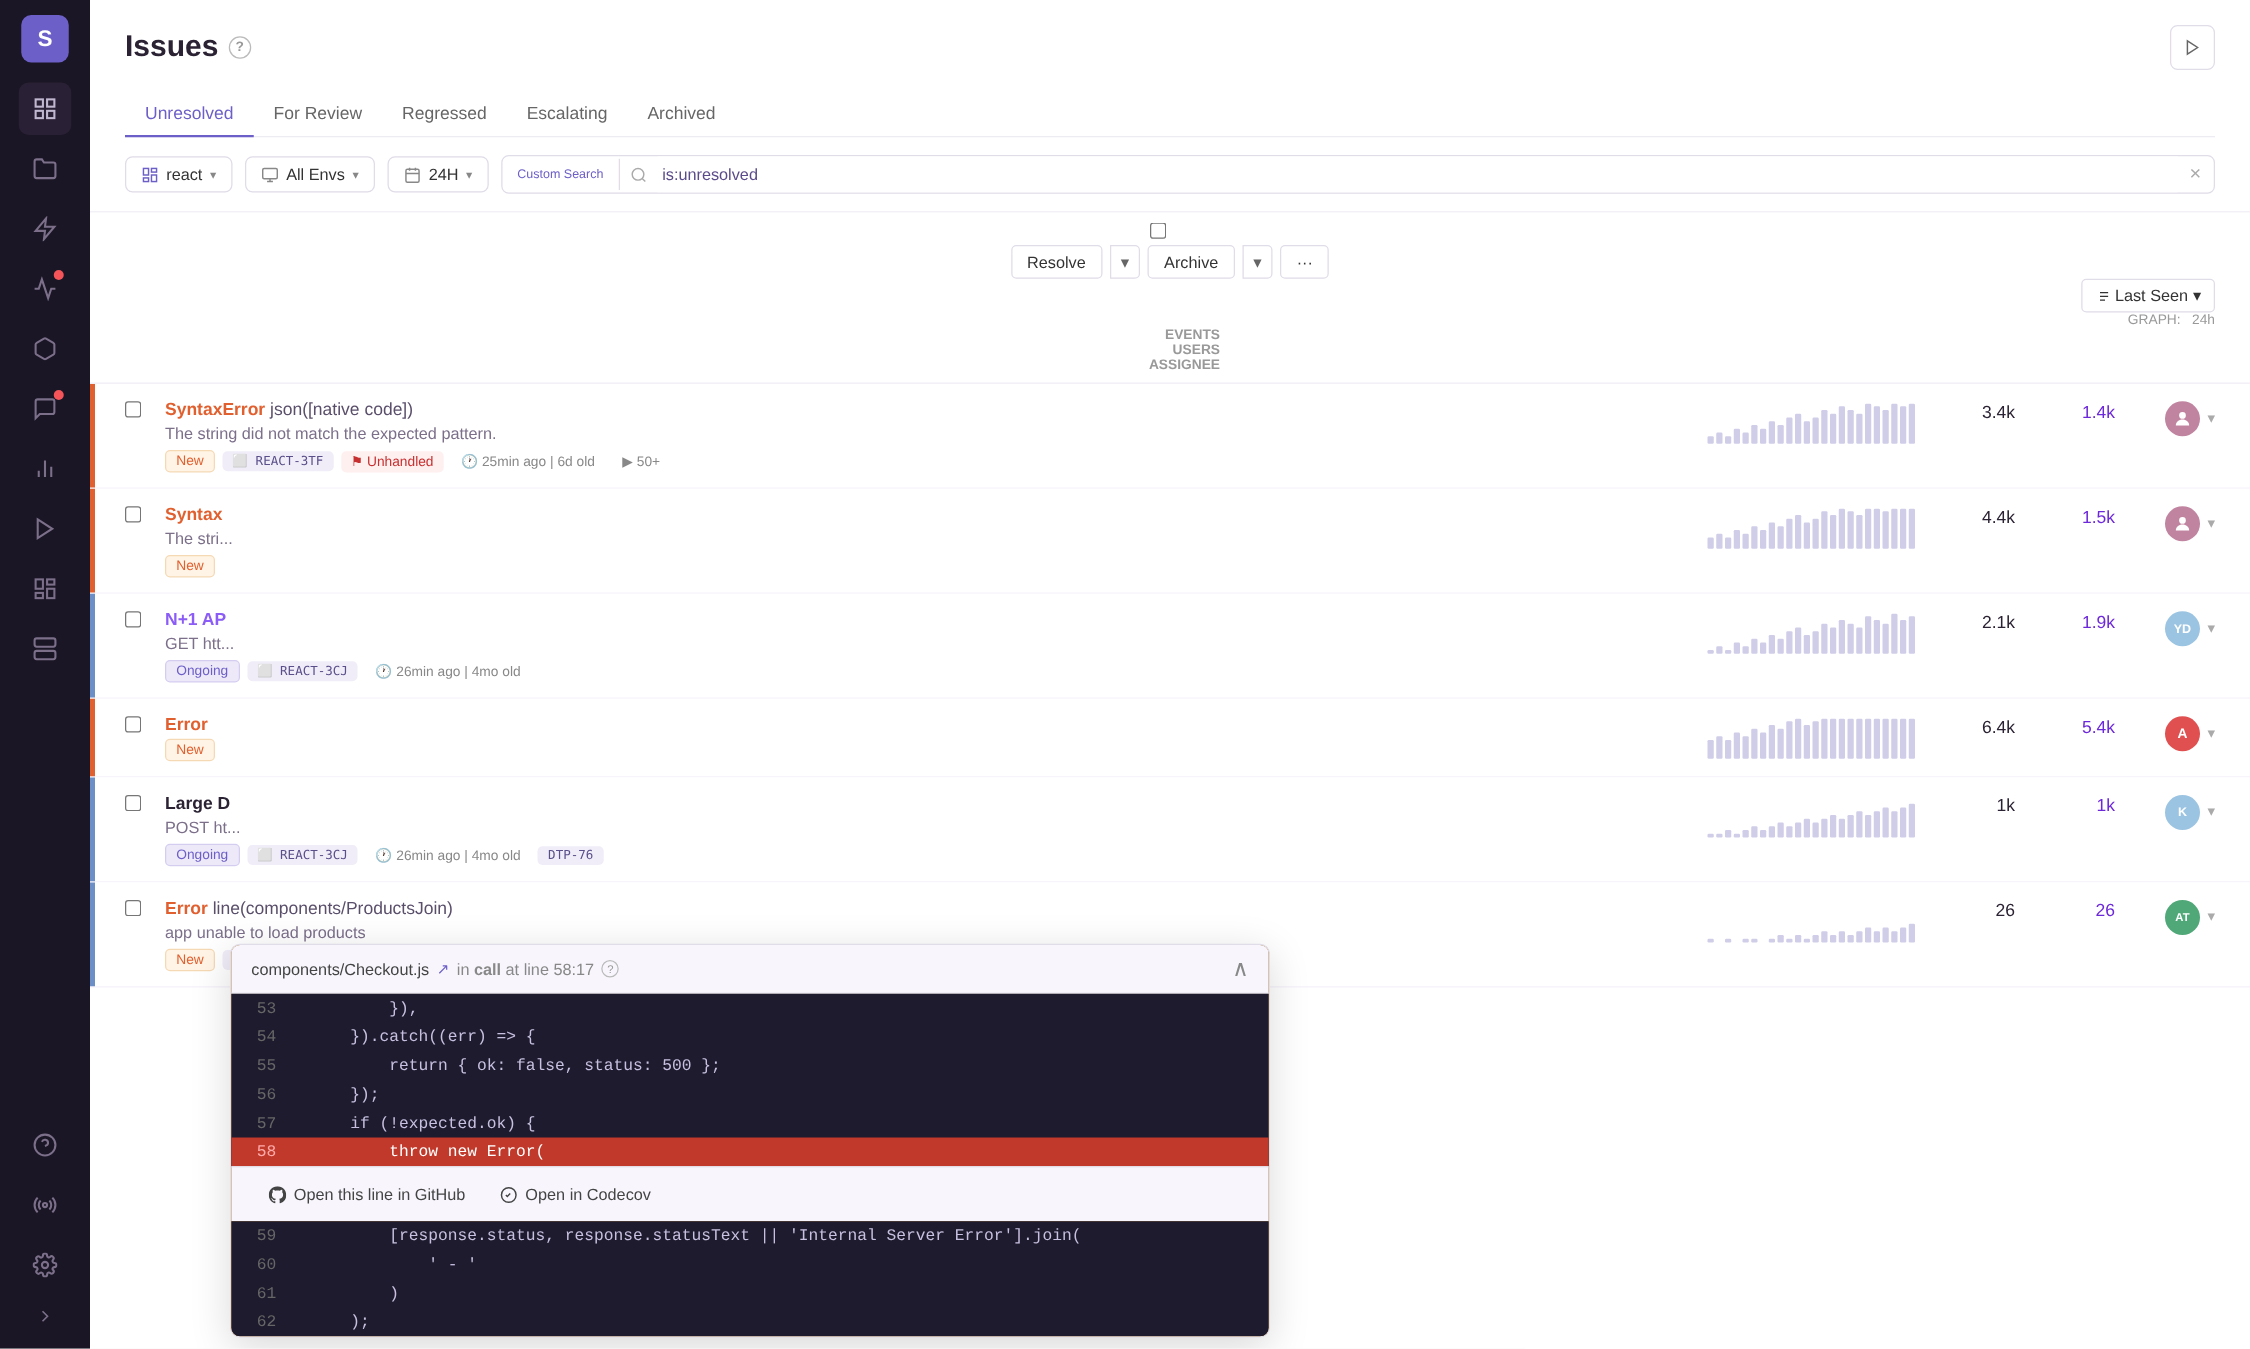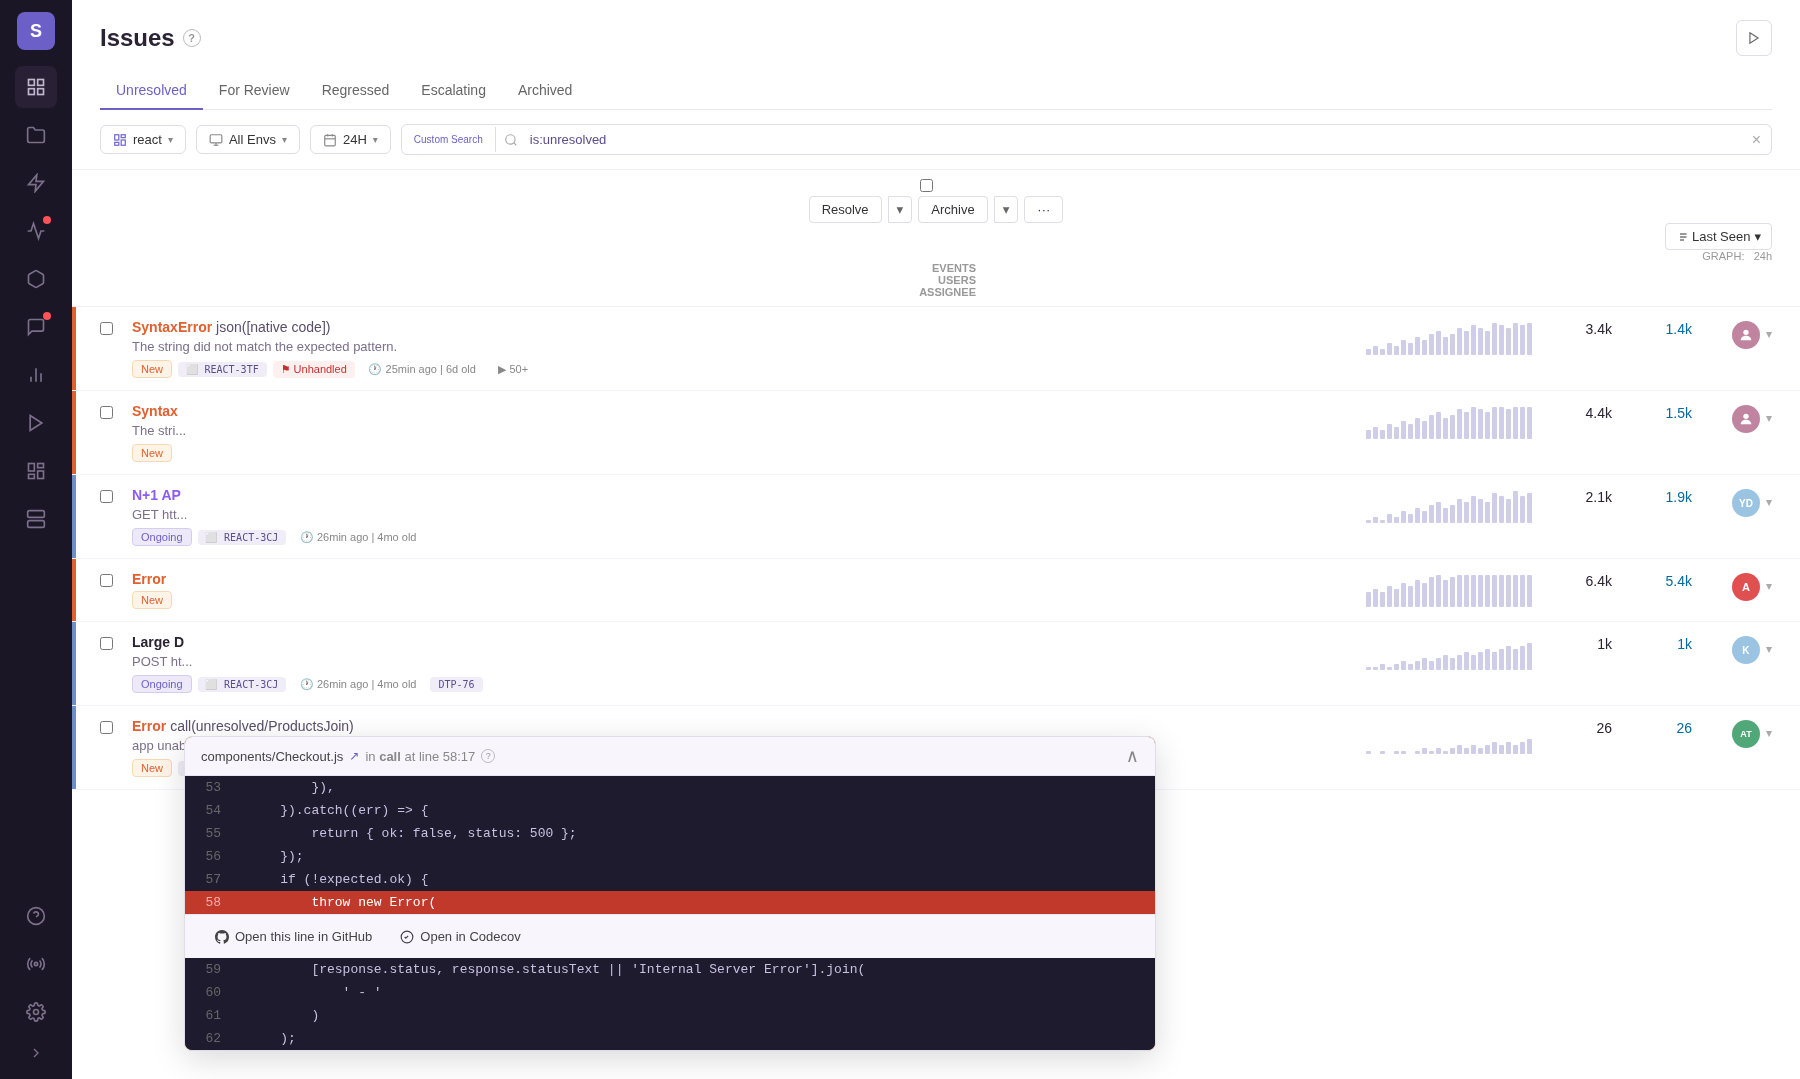--- a/index.html
+++ b/index.html
@@ -201,35 +201,35 @@
     .tag-new { background: #fff4e5; color: #e06030; border: 1px solid #f5d9b5; }
     .tag-ongoing { background: #ede9f9; color: #6c5fc7; border: 1px solid #d5cdf0; }
     .tag-project { background: #f0edf8; color: #5a4f8a; font-family: monospace; font-size: 10px; }
     .tag-unhandled { background: #fff0f0; color: #c73030; }
     .tag-time { color: #888; font-size: 11px; }
     .tag-plays { color: #888; font-size: 11px; }
     .issue-graph { width: 160px; flex-shrink: 0; display: flex; align-items: flex-end; justify-content: flex-end; padding-top: 4px; }
     .mini-chart { display: flex; align-items: flex-end; gap: 2px; height: 32px; }
     .mini-bar { width: 5px; background: #d0cde8; border-radius: 1px; }
     .issue-events { width: 80px; text-align: right; font-size: 14px; color: #2b2233; font-weight: 500; padding-top: 2px; }
-    .issue-users { width: 80px; text-align: right; font-size: 14px; color: #0369a1; font-weight: 500; padding-top: 2px; }
+    .issue-users { width: 80px; text-align: right; font-size: 14px; color: #6d28d9; font-weight: 500; padding-top: 2px; }
     .issue-assignee { width: 80px; display: flex; align-items: flex-start; justify-content: flex-end; padding-top: 2px; gap: 6px; }
     .avatar {
       width: 28px; height: 28px; border-radius: 50%;
       display: flex; align-items: center; justify-content: center;
       font-size: 11px; font-weight: 600; color: #fff;
       flex-shrink: 0;
     }
     .chevron-down { color: #aaa; font-size: 12px; padding-top: 6px; cursor: pointer; }
 
     
     .code-popup {
       position: absolute;
-      left: 112px; top: 345px;
-      width: 972px;
+      left: 112px; top: 364px;
+      width: 832px;
       background: #a16207;
       border: 1px solid #e0dce8;
       border-radius: 8px;
       box-shadow: 0 8px 32px rgba(0,0,0,0.15);
       z-index: 100;
       overflow: hidden;
     }
     .popup-header {
       display: flex; align-items: center; justify-content: space-between;
       padding: 10px 16px;
@@ -836,21 +836,21 @@
         <span class="chevron-down">▾</span>
       </div>
     </div>
 
     <div class="issue-row">
       <div class="issue-color-bar" style="background:#6c8fc7"></div>
       <div class="issue-check"><input type="checkbox" style=""></div>
       <div class="issue-content">
         <div class="issue-title">
           <span class="error-type">Error</span>
-          <span class="error-detail"> call(unresolved/ProductsJoin)</span>
+          <span class="error-detail"> line(components/ProductsJoin)</span>
         </div>
         <div class="issue-subtitle">app unable to load products</div>
         <div class="issue-tags">
           <span class="tag tag-new">New</span>
           <span class="tag tag-project">⬜ REACT-3TF</span>
           <span class="tag tag-time">🕐 37min ago | 6d old</span>
           <span class="tag tag-plays">▶ 50+</span>
         </div>
       </div>
       <div class="issue-graph">

